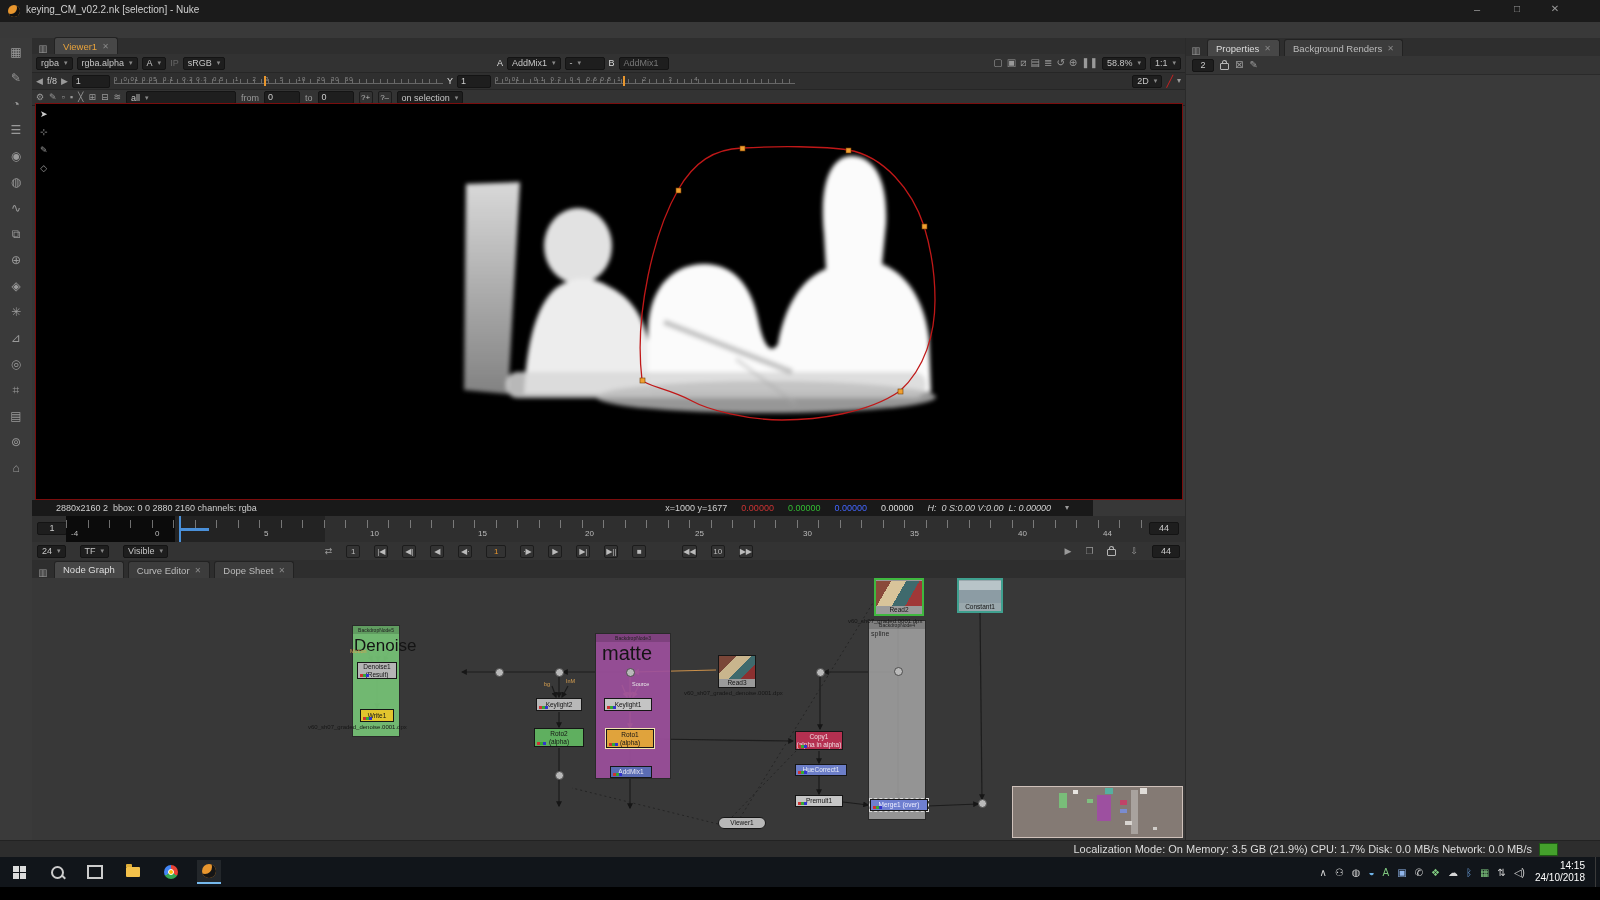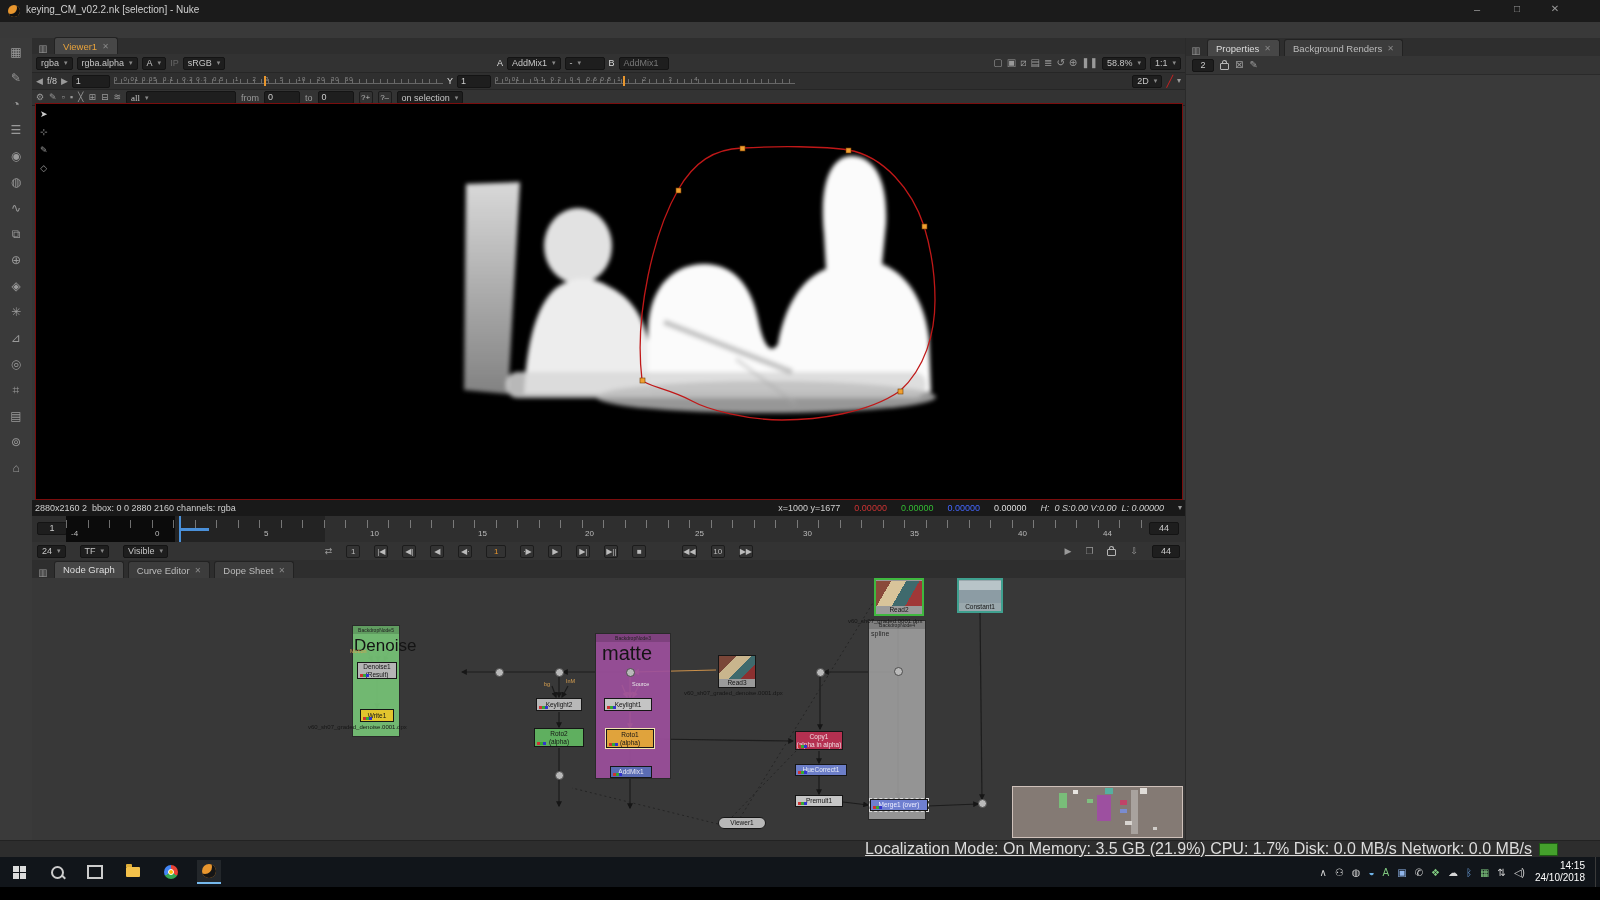--- a/index.html
+++ b/index.html
@@ -161,21 +161,21 @@
 
     <div class="fx" style="height:15px;background:#333;border-bottom:1px solid #222;gap:5px;padding:0 4px;font-size:9px;">
       <span class="ic">⚙</span>
       <span class="ic">✎</span>
       <span class="ic">▫</span>
       <span class="ic">▪</span>
       <span class="ic">╳</span>
       <span class="ic">⊞</span>
       <span class="ic">⊟</span>
       <span class="ic">≋</span>
-      <span class="dd" style="width:110px;font-family:Liberation Serif, serif;">
+      <span class="dd" style="width:110px;">
           <span>all</span>
         </span>
       <span style="color:#999;">from</span>
       <span class="box" style="width:28px;">0</span>
       <span style="color:#999;">to</span>
       <span class="box" style="width:28px;">0</span>
       <span class="ibtn">?+</span>
       <span class="ibtn">?–</span>
       <span class="dd">
           <span>on selection</span>
@@ -214,21 +214,21 @@
         </g>
       </svg>
       <div class="ab" style="left:4px;top:6px;display:flex;flex-direction:column;gap:9px;">
         <span class="ic" style="font-size:9px;color:#ccc;">➤</span>
         <span class="ic" style="font-size:9px;">⊹</span>
         <span class="ic" style="font-size:9px;">✎</span>
         <span class="ic" style="font-size:9px;">◇</span>
       </div>
     </div>
 
-    <div class="ab fx" style="left:0;top:462px;width:1153px;height:16px;background:#191919;font-size:9px;gap:14px;padding:0 3px;box-sizing:border-box;justify-content:space-between;">
+    <div class="ab fx" style="left:0;top:462px;width:1061px;height:16px;background:#191919;font-size:9px;gap:14px;padding:0 24px;box-sizing:border-box;justify-content:space-between;">
       <span style="color:#cfcfcf;white-space:pre;">2880x2160 2  bbox: 0 0 2880 2160 channels: rgba</span>
       <span style="flex:1"></span>
       <span style="color:#cfcfcf;">x=1000 y=1677</span>
       <span style="color:#c33;">0.00000</span>
       <span style="color:#3b3;">0.00000</span>
       <span style="color:#46f;">0.00000</span>
       <span style="color:#ddd;">0.00000</span>
       <span style="color:#cfcfcf;white-space:pre;font-style:italic;">H:  0 S:0.00 V:0.00  L: 0.00000</span>
       <span class="ic" style="font-size:8px;">▾</span>
     </div>
@@ -485,21 +485,21 @@
         <span class="ab" style="left:107px;top:22px;width:7px;height:4px;background:#7a8cd0;"></span>
         <span class="ab" style="left:118px;top:3px;width:7px;height:44px;background:#a8a29e;"></span>
         <span class="ab" style="left:112px;top:34px;width:7px;height:4px;background:#d8d4d0;"></span>
         <span class="ab" style="left:127px;top:1px;width:7px;height:6px;background:#e0dcd8;"></span>
         <span class="ab" style="left:140px;top:40px;width:4px;height:3px;background:#d0ccc8;"></span>
       </div>
     </div>
   </div>
 
   <div class="ab fx" style="left:0;top:840px;width:1600px;height:17px;background:#2d2d2d;border-top:1px solid #222;justify-content:flex-end;gap:7px;padding-right:42px;box-sizing:border-box;">
-    <span style="font-size:16px;color:#dcdcdc;text-decoration:underline;">Localization Mode: On Memory: 3.5 GB (21.9%) CPU: 1.7% Disk: 0.0 MB/s Network: 0.0 MB/s</span>
+    <span style="font-size:11px;color:#dcdcdc;">Localization Mode: On Memory: 3.5 GB (21.9%) CPU: 1.7% Disk: 0.0 MB/s Network: 0.0 MB/s</span>
     <span style="width:17px;height:11px;background:#44a02c;border:1px solid #1e5a14;"></span>
   </div>
 
   <div class="ab" id="taskbar">
     <span class="tbico">
       <span style="display:grid;grid-template-columns:6px 6px;grid-template-rows:6px 6px;gap:1px;">
         <span style="background:#dcdcdc;"></span>
           <span style="background:#dcdcdc;"></span>
         <span style="background:#dcdcdc;"></span>
           <span style="background:#dcdcdc;"></span>

